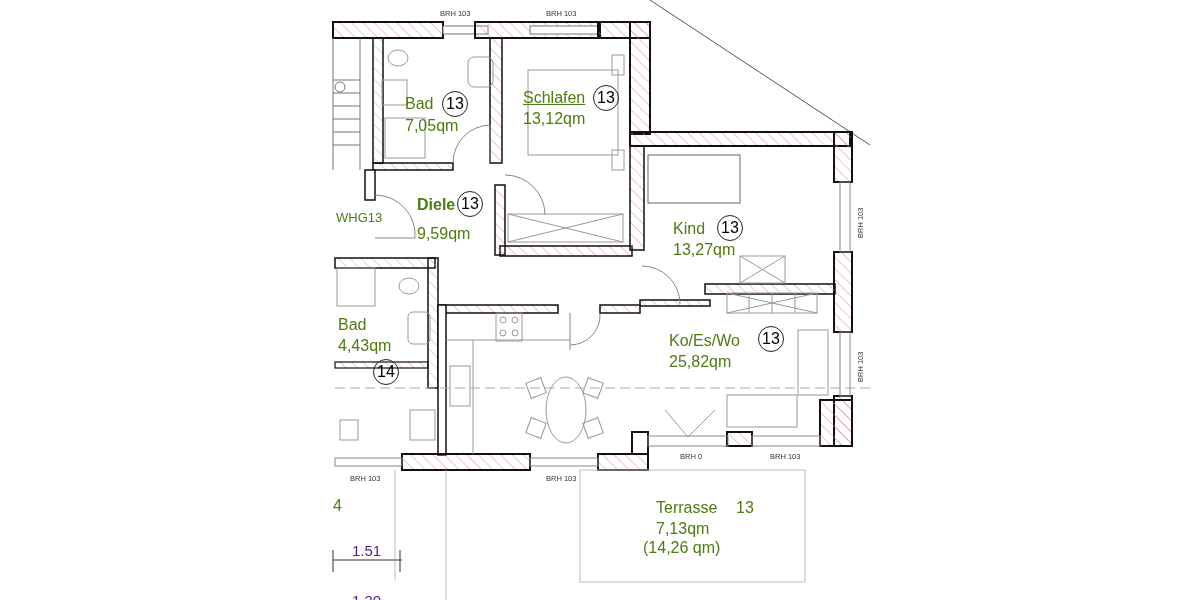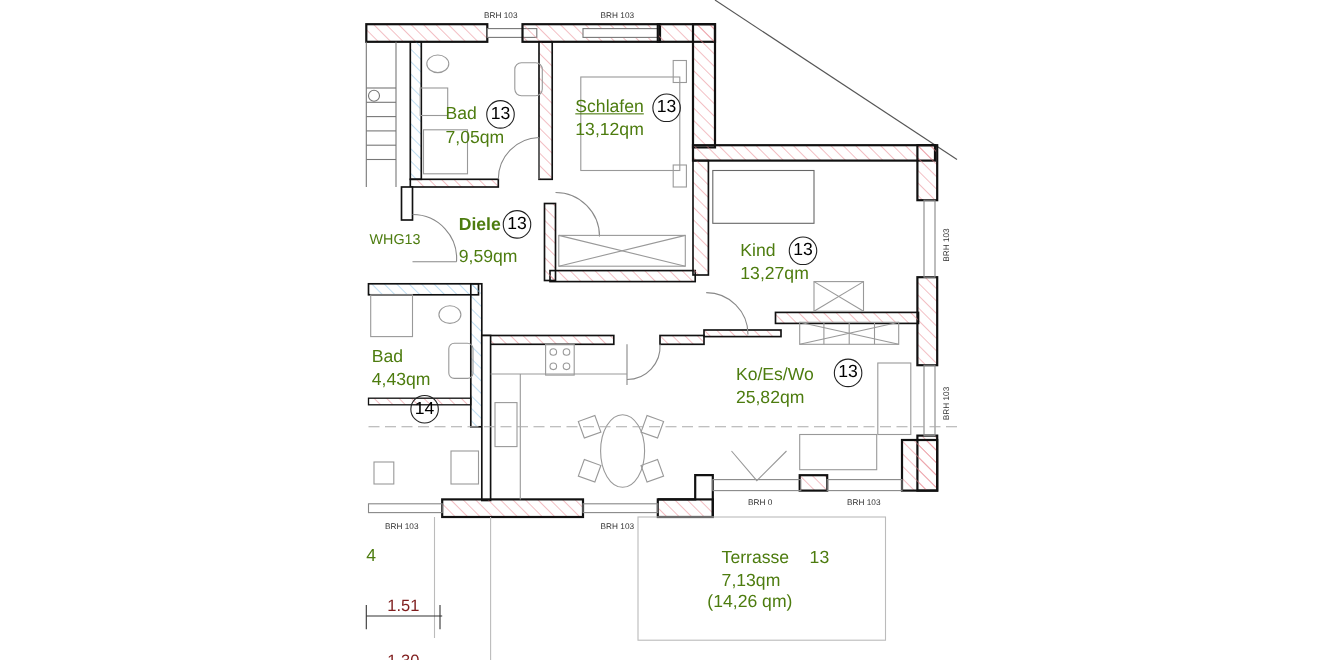--- a/index.html
+++ b/index.html
@@ -4,21 +4,21 @@
 <style>
 html,body{margin:0;padding:0;background:#fff;}
 body{width:1200px;height:600px;overflow:hidden;position:relative;font-family:"Liberation Sans",sans-serif;}
 #plan{position:absolute;left:0;top:0;}
 .lbl{position:absolute;font-family:"Liberation Sans",sans-serif;color:#4d7c0f;line-height:1;white-space:nowrap;}
 .room-name{font-size:16px;}
 .room-area{font-size:16px;}
 .circ{position:absolute;width:26px;height:26px;border:1.3px solid #222;border-radius:50%;font-size:16px;display:flex;align-items:center;justify-content:center;box-sizing:border-box;}
 .brh{position:absolute;font-size:7.5px;color:#333;}
 .brh.v{transform:rotate(-90deg);transform-origin:left top;}
-.dim{position:absolute;font-size:15px;color:#7f1d1d;}
+.dim{position:absolute;font-size:15px;color:#4c1d95;}
 </style>
 </head>
 <body>
 
 <svg id="plan" width="1200" height="600" viewBox="0 0 1200 600" xmlns="http://www.w3.org/2000/svg">
   <defs>
     <pattern id="hr" patternUnits="userSpaceOnUse" width="8" height="8" patternTransform="rotate(-45)">
       <line x1="0" y1="0" x2="0" y2="8" stroke="#e88a94" stroke-width="1"></line>
     </pattern>
     <pattern id="hb" patternUnits="userSpaceOnUse" width="8" height="8" patternTransform="rotate(-45)">

